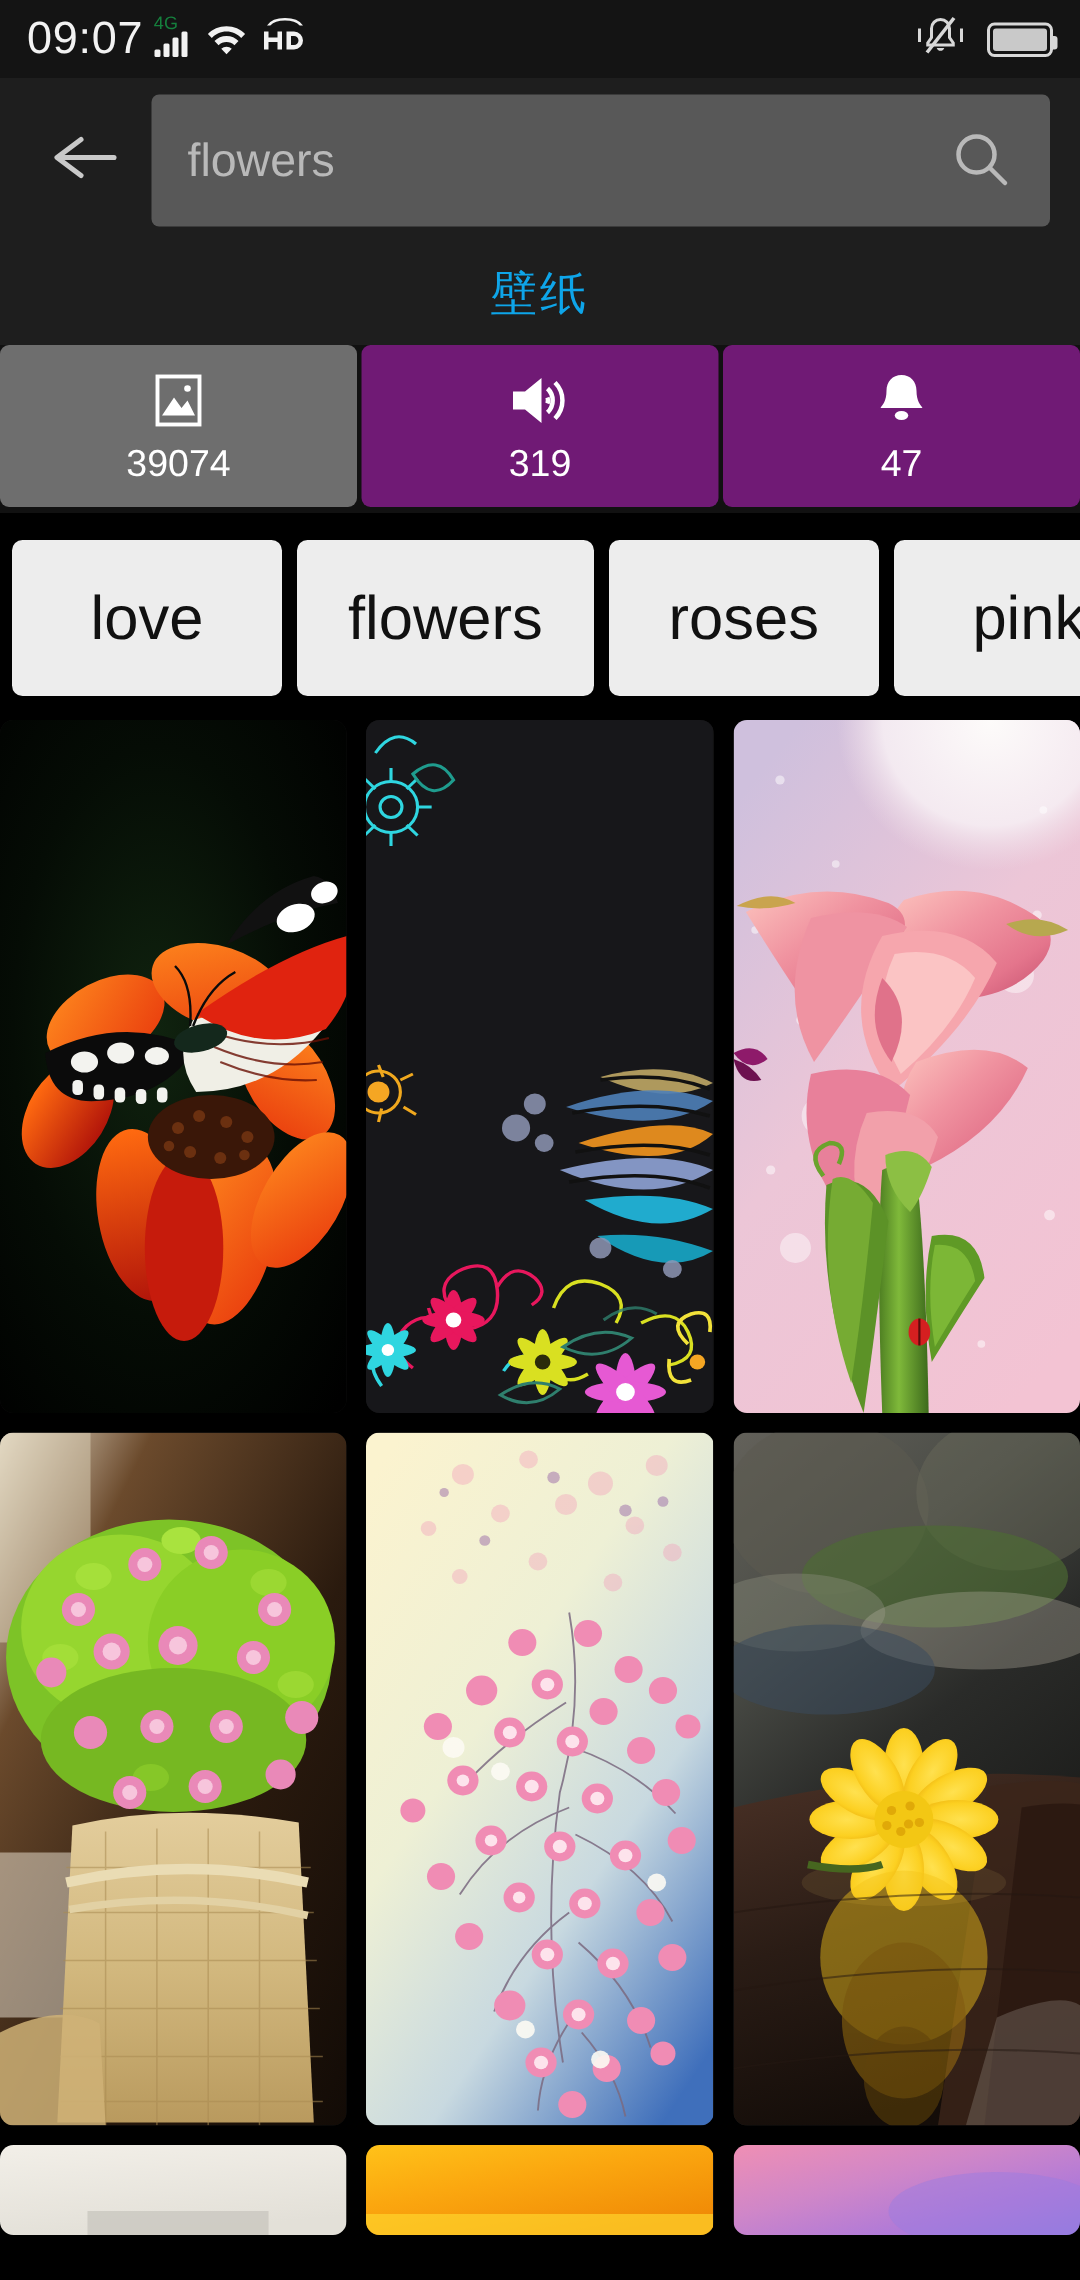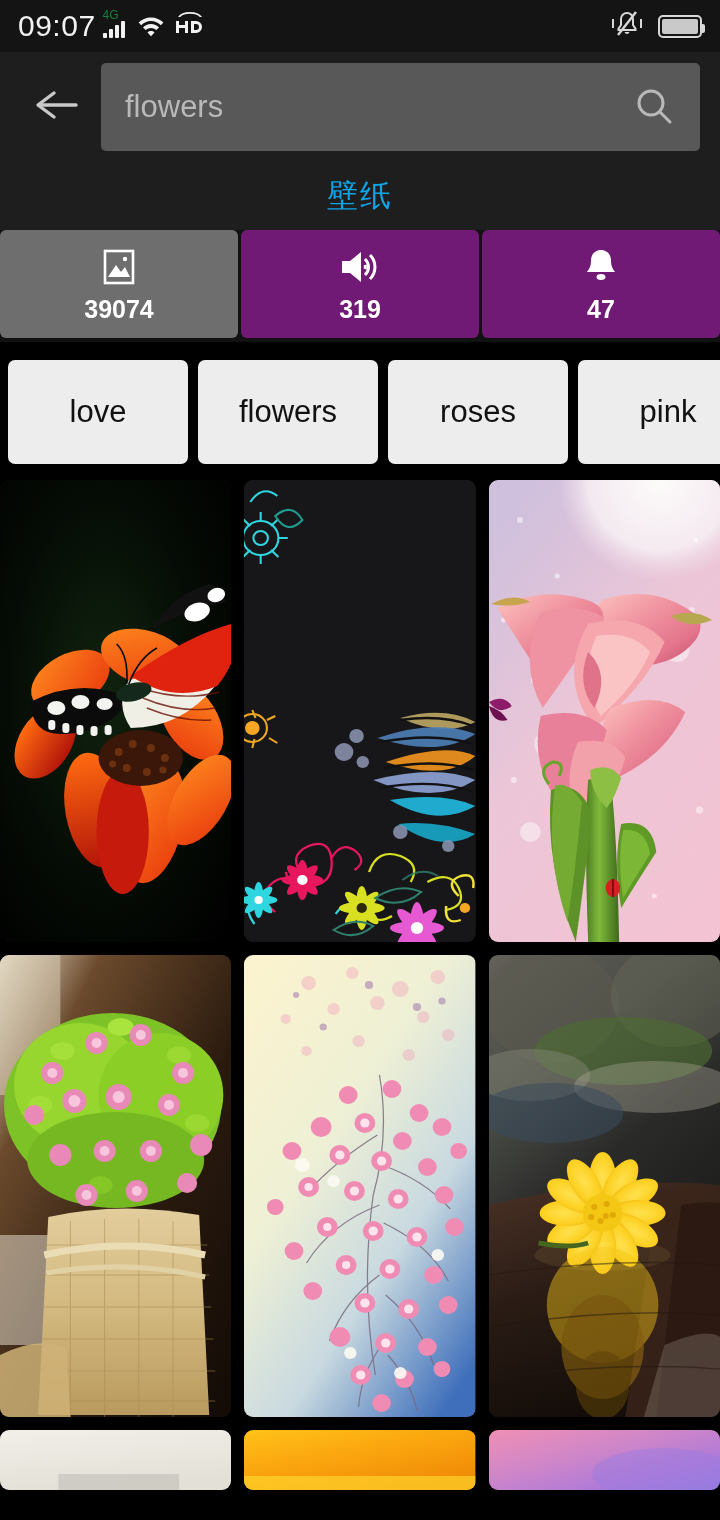--- a/index.html
+++ b/index.html
@@ -44,40 +44,40 @@
     display:flex; align-items:center; padding:0 24px; margin-left:5px;
   }
   .search-text { flex:1; color:#b9b9b9; font-size:31px; }
   .search-ico { width:44px; height:44px; display:flex; align-items:center; justify-content:center; }
 
   
   .title-wrap { height:68px; background:#1e1e1e; display:flex; align-items:center; justify-content:center; }
   .title { color:#0ea5e9; font-size:31px; letter-spacing:2px; }
 
   
-  .tabs { background:#111; display:flex; gap:3px; padding:0 0 2px 0; height:112px;font-weight:bold; }
+  .tabs { background:#111; display:flex; gap:3px; padding:0 0 2px 0; height:112px; }
   .tab {
     flex:1; background:#701a75; border-radius:6px;
     display:flex; flex-direction:column; align-items:center; justify-content:center;
     gap:9px; cursor:pointer; height:108px;
   }
   .tab.selected { background:#6e6e6e; }
   .tab.premium {
     background:linear-gradient(205deg,#4a5a52 0%,#36433d 38%,#242c28 100%);
   }
   .tab-label { color:#fff; font-size:25px; line-height:25px; }
   .tab-ico { height:42px; display:flex; align-items:center; justify-content:center; }
 
   
   .chips { display:flex; gap:10px; padding:18px 8px 16px 8px; background:#000; }
   .chip {
     background:#ededed; color:#111; border-radius:7px;
     height:104px; min-width:180px; flex:0 0 auto;
     display:flex; align-items:center; justify-content:center;
-    font-size:31px; padding:0 34px; cursor:pointer;
+    font-size:41px; padding:0 34px; cursor:pointer;
   }
 
   
   .grid { display:flex; gap:13px; padding:0 0 0 0; }
   .col { flex:1; display:flex; flex-direction:column; gap:13px; }
   .thumb { width:100%; border-radius:9px; overflow:hidden; position:relative; cursor:pointer; background:#111; }
   .t-tall { height:462px; }
   .t-row3 { height:60px; }
   .thumb svg { display:block; width:100%; height:100%; }
 </style>

